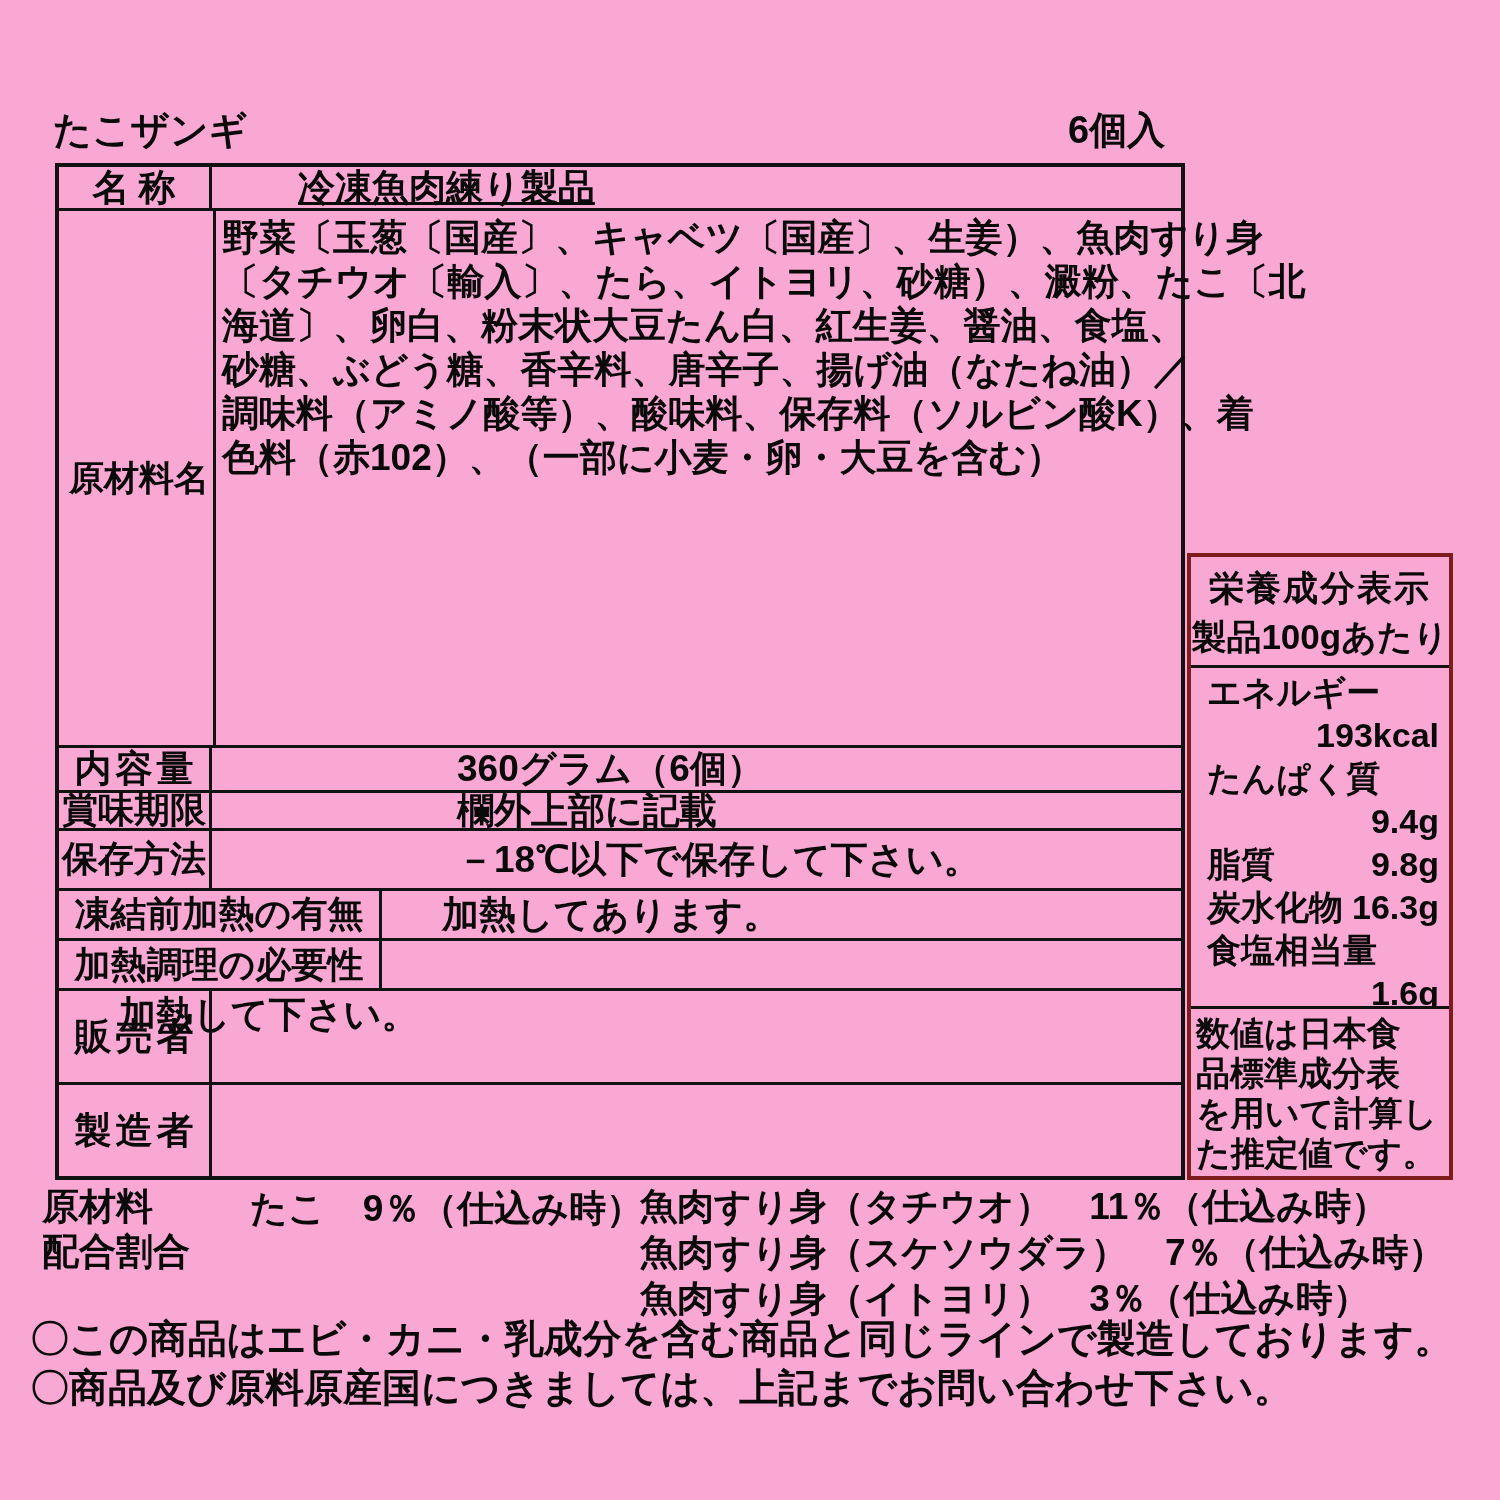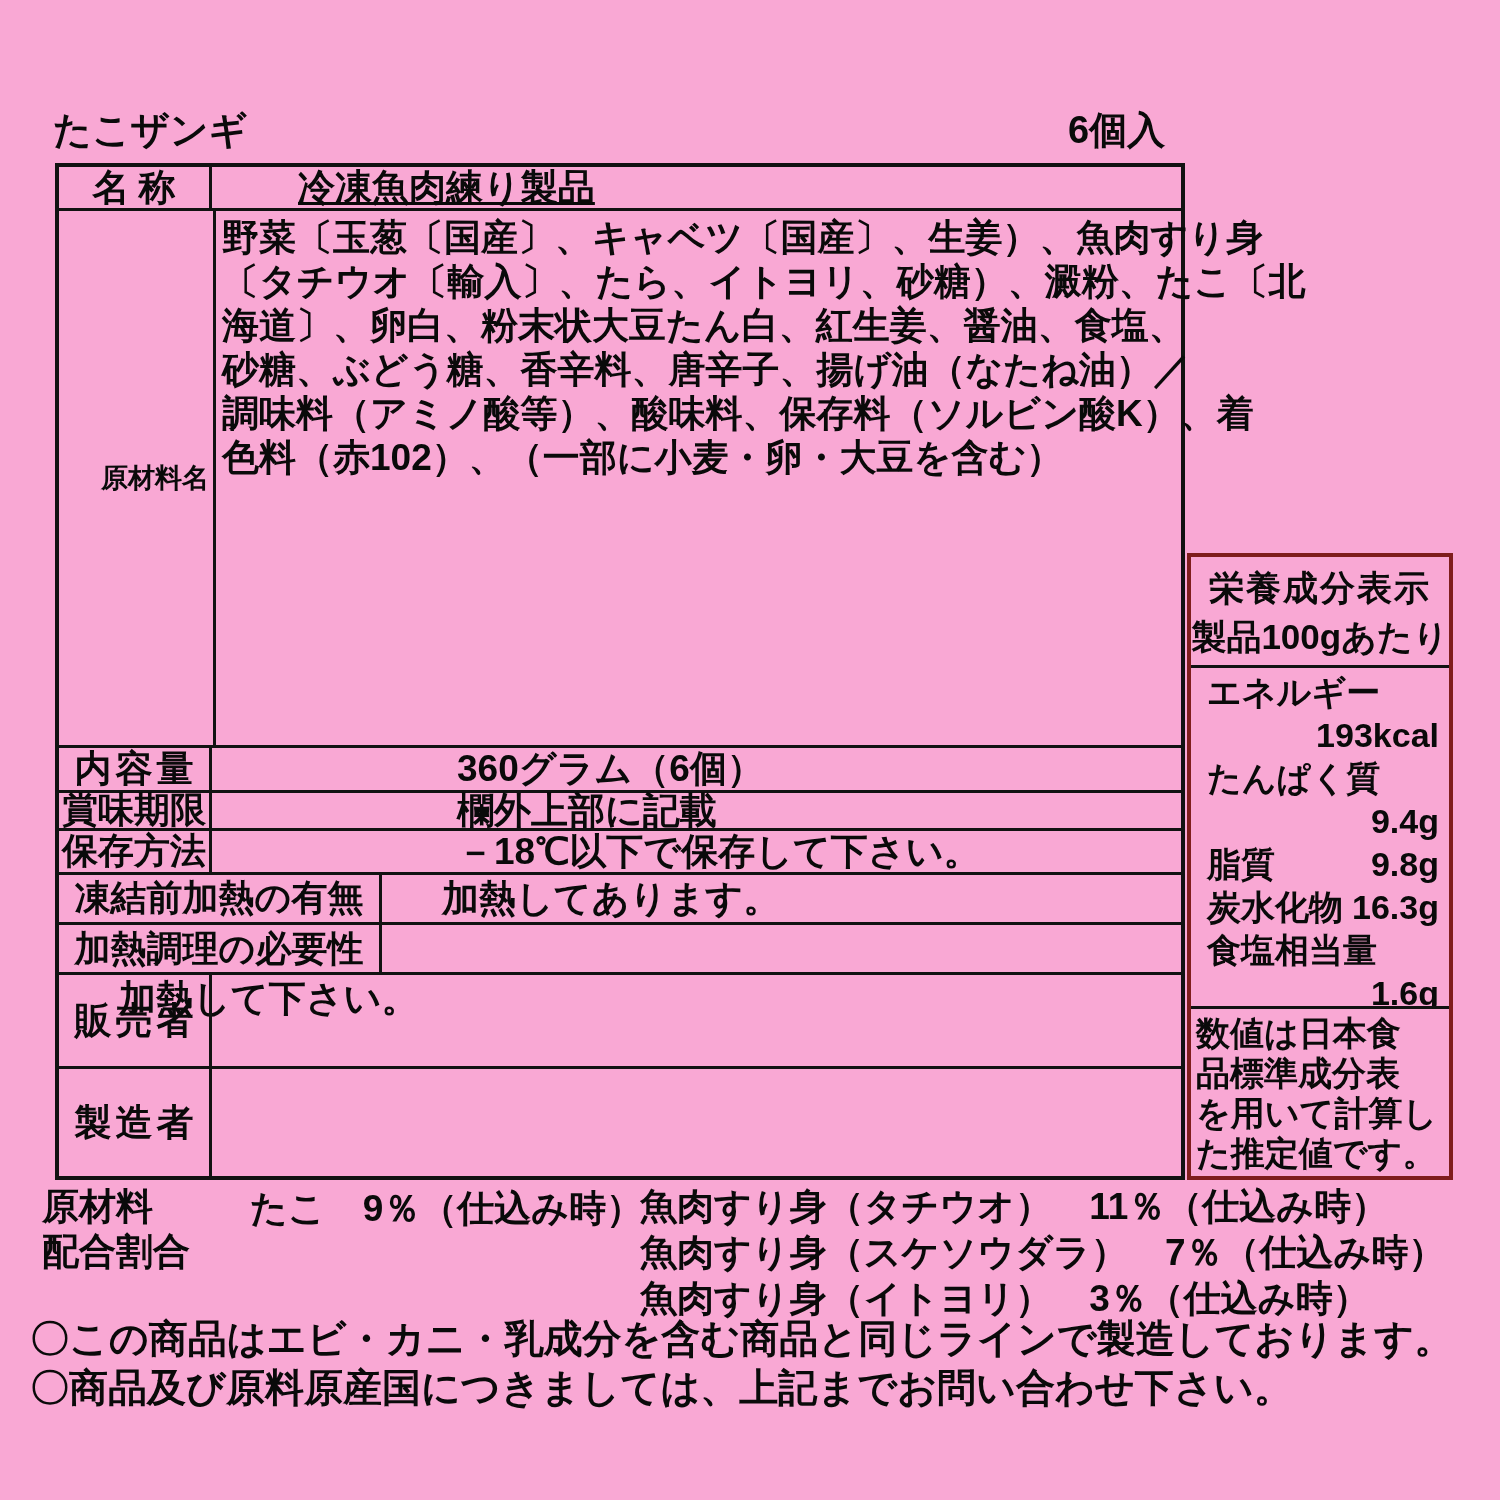--- a/index.html
+++ b/index.html
@@ -17,33 +17,33 @@
     position:absolute;left:55px;top:163px;width:1130px;height:1017px;
     border:4px solid #121212;box-sizing:border-box;
     display:flex;flex-direction:column;
   }
   .row{display:flex;box-sizing:border-box;border-bottom:3px solid #121212;}
   .row:last-child{border-bottom:none;flex:1;}
   .r-meisho{height:44px;}
   .r-genzairyo{height:537px;}
   .r-naiyo{height:45px;}
   .r-shomi{height:38px;text-align:center;}
-  .r-hozon{height:44px;text-align:right;}
+  .r-hozon{height:60px;text-align:right;}
   .r-toketsu{height:50px;}
   .r-kanetsu{height:50px;flex-direction:column;}
   .r-hanbai{height:94px;}
   .lbl{
     width:150px;flex-shrink:0;border-right:3px solid #121212;
     display:flex;align-items:center;justify-content:center;
     font-size:37px;white-space:nowrap;overflow:visible;
   }
   .lbl.wide{width:320px;}
   .lbl.spaced{letter-spacing:9px;text-indent:9px;}
   .lbl.spaced3{letter-spacing:4px;text-indent:4px;}
-  .lbl.squeeze{justify-content:flex-end;padding-right:4px;font-size:27px;}
+  .lbl.squeeze{justify-content:flex-end;padding-right:4px;font-size:35px;}
   .lbl.tight{letter-spacing:0;font-size:36px;}
   .val{
     flex:1;display:flex;align-items:center;
     font-size:37px;white-space:nowrap;overflow:visible;
   }
   .v-meisho{padding-left:86px;text-decoration:underline;}
   .v-mid{padding-left:245px;}
   .v-kanetsu{padding-left:60px;}
   .ingredients{
     display:block;padding:5px 4px 0 6px;

